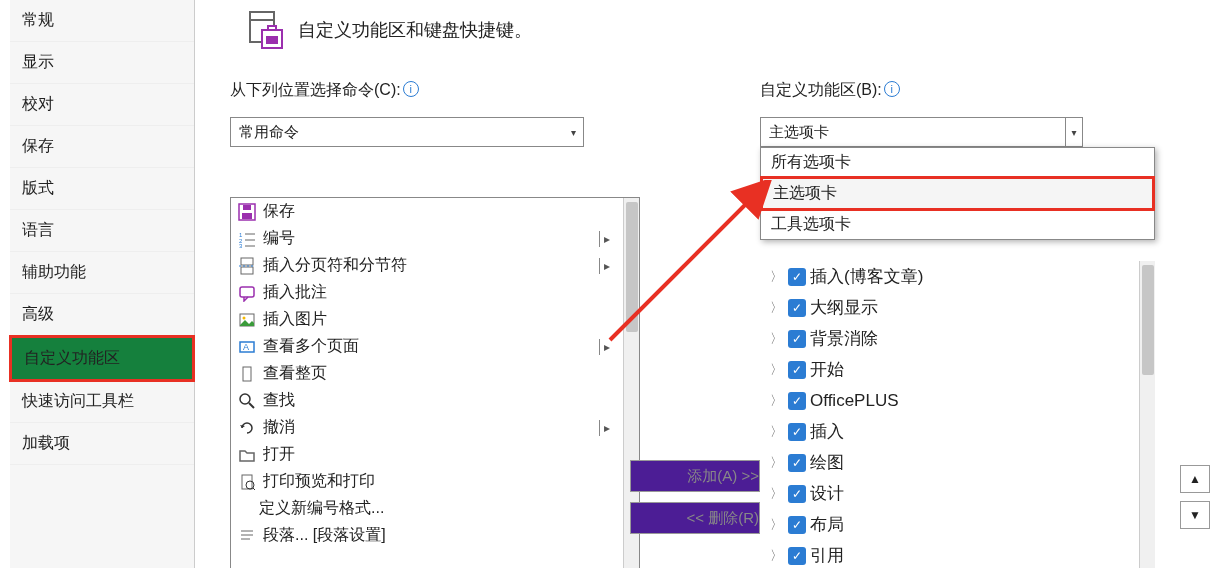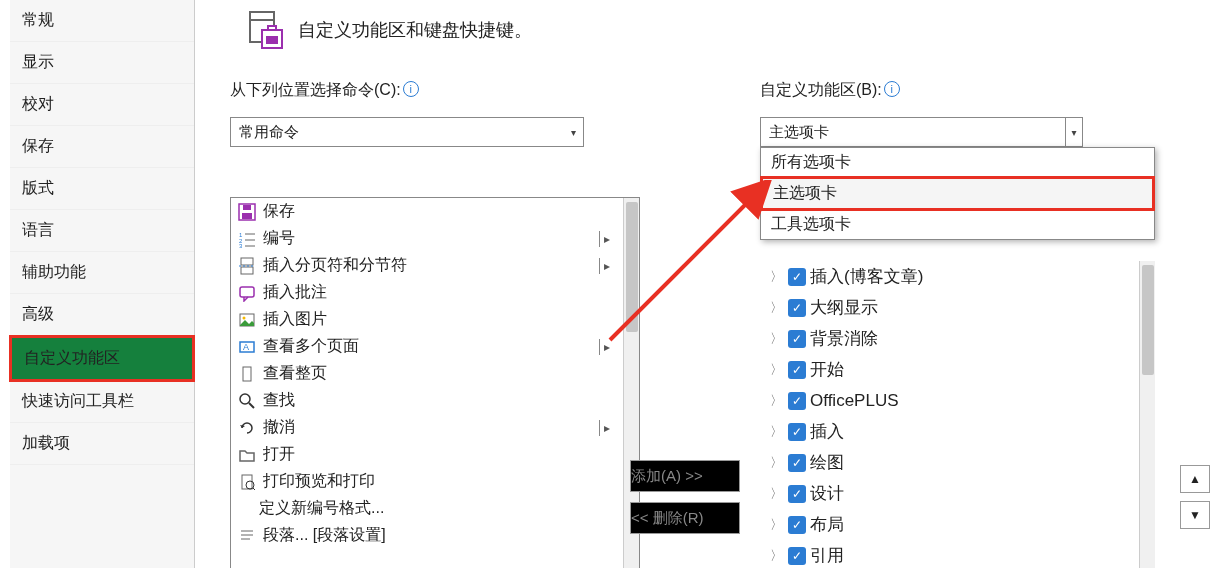--- a/index.html
+++ b/index.html
@@ -161,29 +161,29 @@
   }
   .mid-buttons {
     position: absolute;
     left: 630px;
     top: 460px;
     display: flex;
     flex-direction: column;
     gap: 10px;
   }
   .btn {
-    width: 110px;
+    width: 130px;
     height: 32px;
     border: 1px solid #999;
-    background: #000000;
+    background: #4c1d95;
     color: #888;
     font-size: 15px;
     display: flex;
     align-items: center;
-    justify-content: flex-start;
+    justify-content: flex-end;
   }
 
   .right-col {
     position: absolute;
     left: 760px;
     top: 80px;
     width: 400px;
   }
   .right-select-wrap {
     width: 323px;

